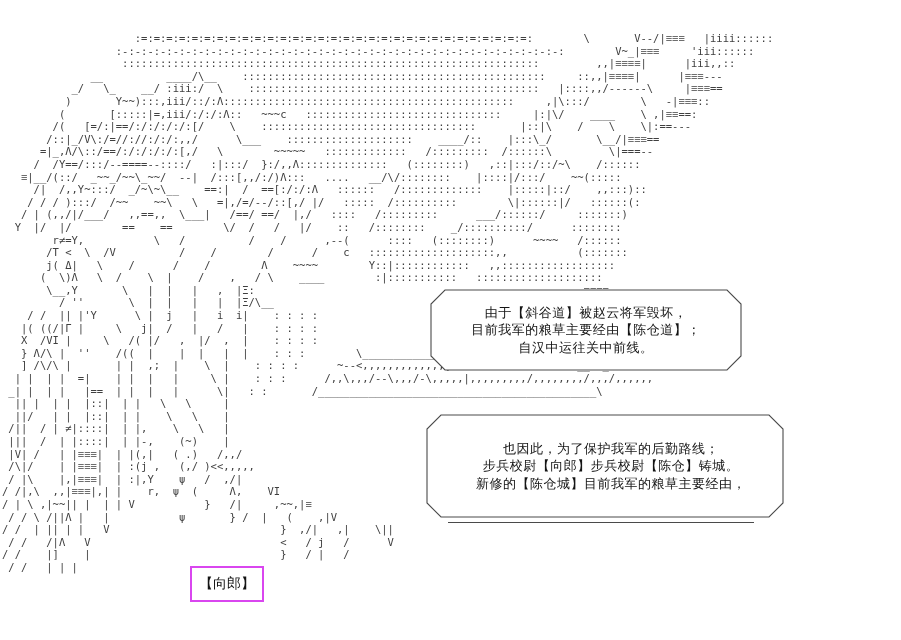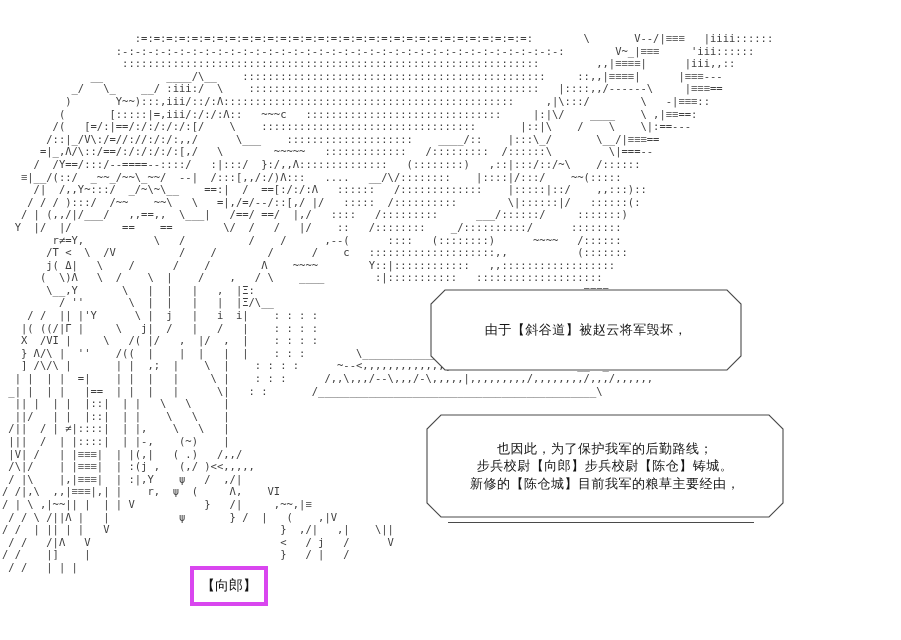--- a/index.html
+++ b/index.html
@@ -18,29 +18,29 @@
   
   .bubble{position:absolute;z-index:3;}
   .bubble svg{position:absolute;left:0;top:0;}
   .bubble .txt{
     position:absolute;left:0;top:0;width:100%;height:100%;
     display:flex;flex-direction:column;justify-content:center;align-items:center;
     color:#141414;font-size:13px;line-height:17.5px;letter-spacing:0.5px;
     text-align:right;white-space:nowrap;
   }
   #bubble-1{left:430px;top:289px;width:312px;height:82px;}
-  #bubble-2{left:426px;top:414px;width:358px;height:104px;}
+  #bubble-2{left:426px;top:414px;width:358px;height:104px;padding-left:12px;}
   #bubble-2-underline{
     position:absolute;left:448px;top:522px;width:306px;height:1px;
     background:#4a4a4a;z-index:3;
   }
   
   #nameplate{
     position:absolute;left:190px;top:566px;width:70px;height:32px;z-index:3;
-    background:#ffffff;border:4px solid #d946ef;
+    background:#ffffff;border:2px solid #d946ef;
     display:flex;align-items:center;justify-content:center;
     color:#141414;font-size:14px;letter-spacing:0;white-space:nowrap;
   }
 </style>
 </head>
 <body>
 
 <pre id="ascii-art">                     :=:=:=:=:=:=:=:=:=:=:=:=:=:=:=:=:=:=:=:=:=:=:=:=:=:=:=:=:=:=:=:        \       V--/|≡≡≡   |iiii::::::
                   :-:-:-:-:-:-:-:-:-:-:-:-:-:-:-:-:-:-:-:-:-:-:-:-:-:-:-:-:-:-:-:-:-:-:-:        V~_|≡≡≡     'iii::::::
                    ::::::::::::::::::::::::::::::::::::::::::::::::::::::::::::::::::         ,,|≡≡≡≡|      |iii,,::
@@ -84,20 +84,22 @@
  / /   /|Λ   V                              &lt;   / j   /      V
 / /    |]    |                              }   / |   /
  / /   | | |</pre>
 
 <div class="bubble" id="bubble-1">
   <svg width="312" height="82" viewBox="0 0 312 82">
     <polygon points="15,1 297,1 311,15 311,67 297,81 15,81 1,67 1,15" fill="#ffffff" stroke="#4a4a4a" stroke-width="1.1"></polygon>
   </svg>
   <div class="txt">
     <div>由于【斜谷道】被赵云将军毁坏，</div>
+    <div>目前我军的粮草主要经由【陈仓道】；</div>
+    <div>自汉中运往关中前线。</div>
   </div>
 </div>
 
 <div class="bubble" id="bubble-2">
   <svg width="358" height="104" viewBox="0 0 358 104">
     <polygon points="15,1 343,1 357,15 357,89 343,103 15,103 1,89 1,15" fill="#ffffff" stroke="#4a4a4a" stroke-width="1.1"></polygon>
   </svg>
   <div class="txt">
     <div>也因此，为了保护我军的后勤路线；</div>
     <div>步兵校尉【向郎】步兵校尉【陈仓】铸城。</div>

